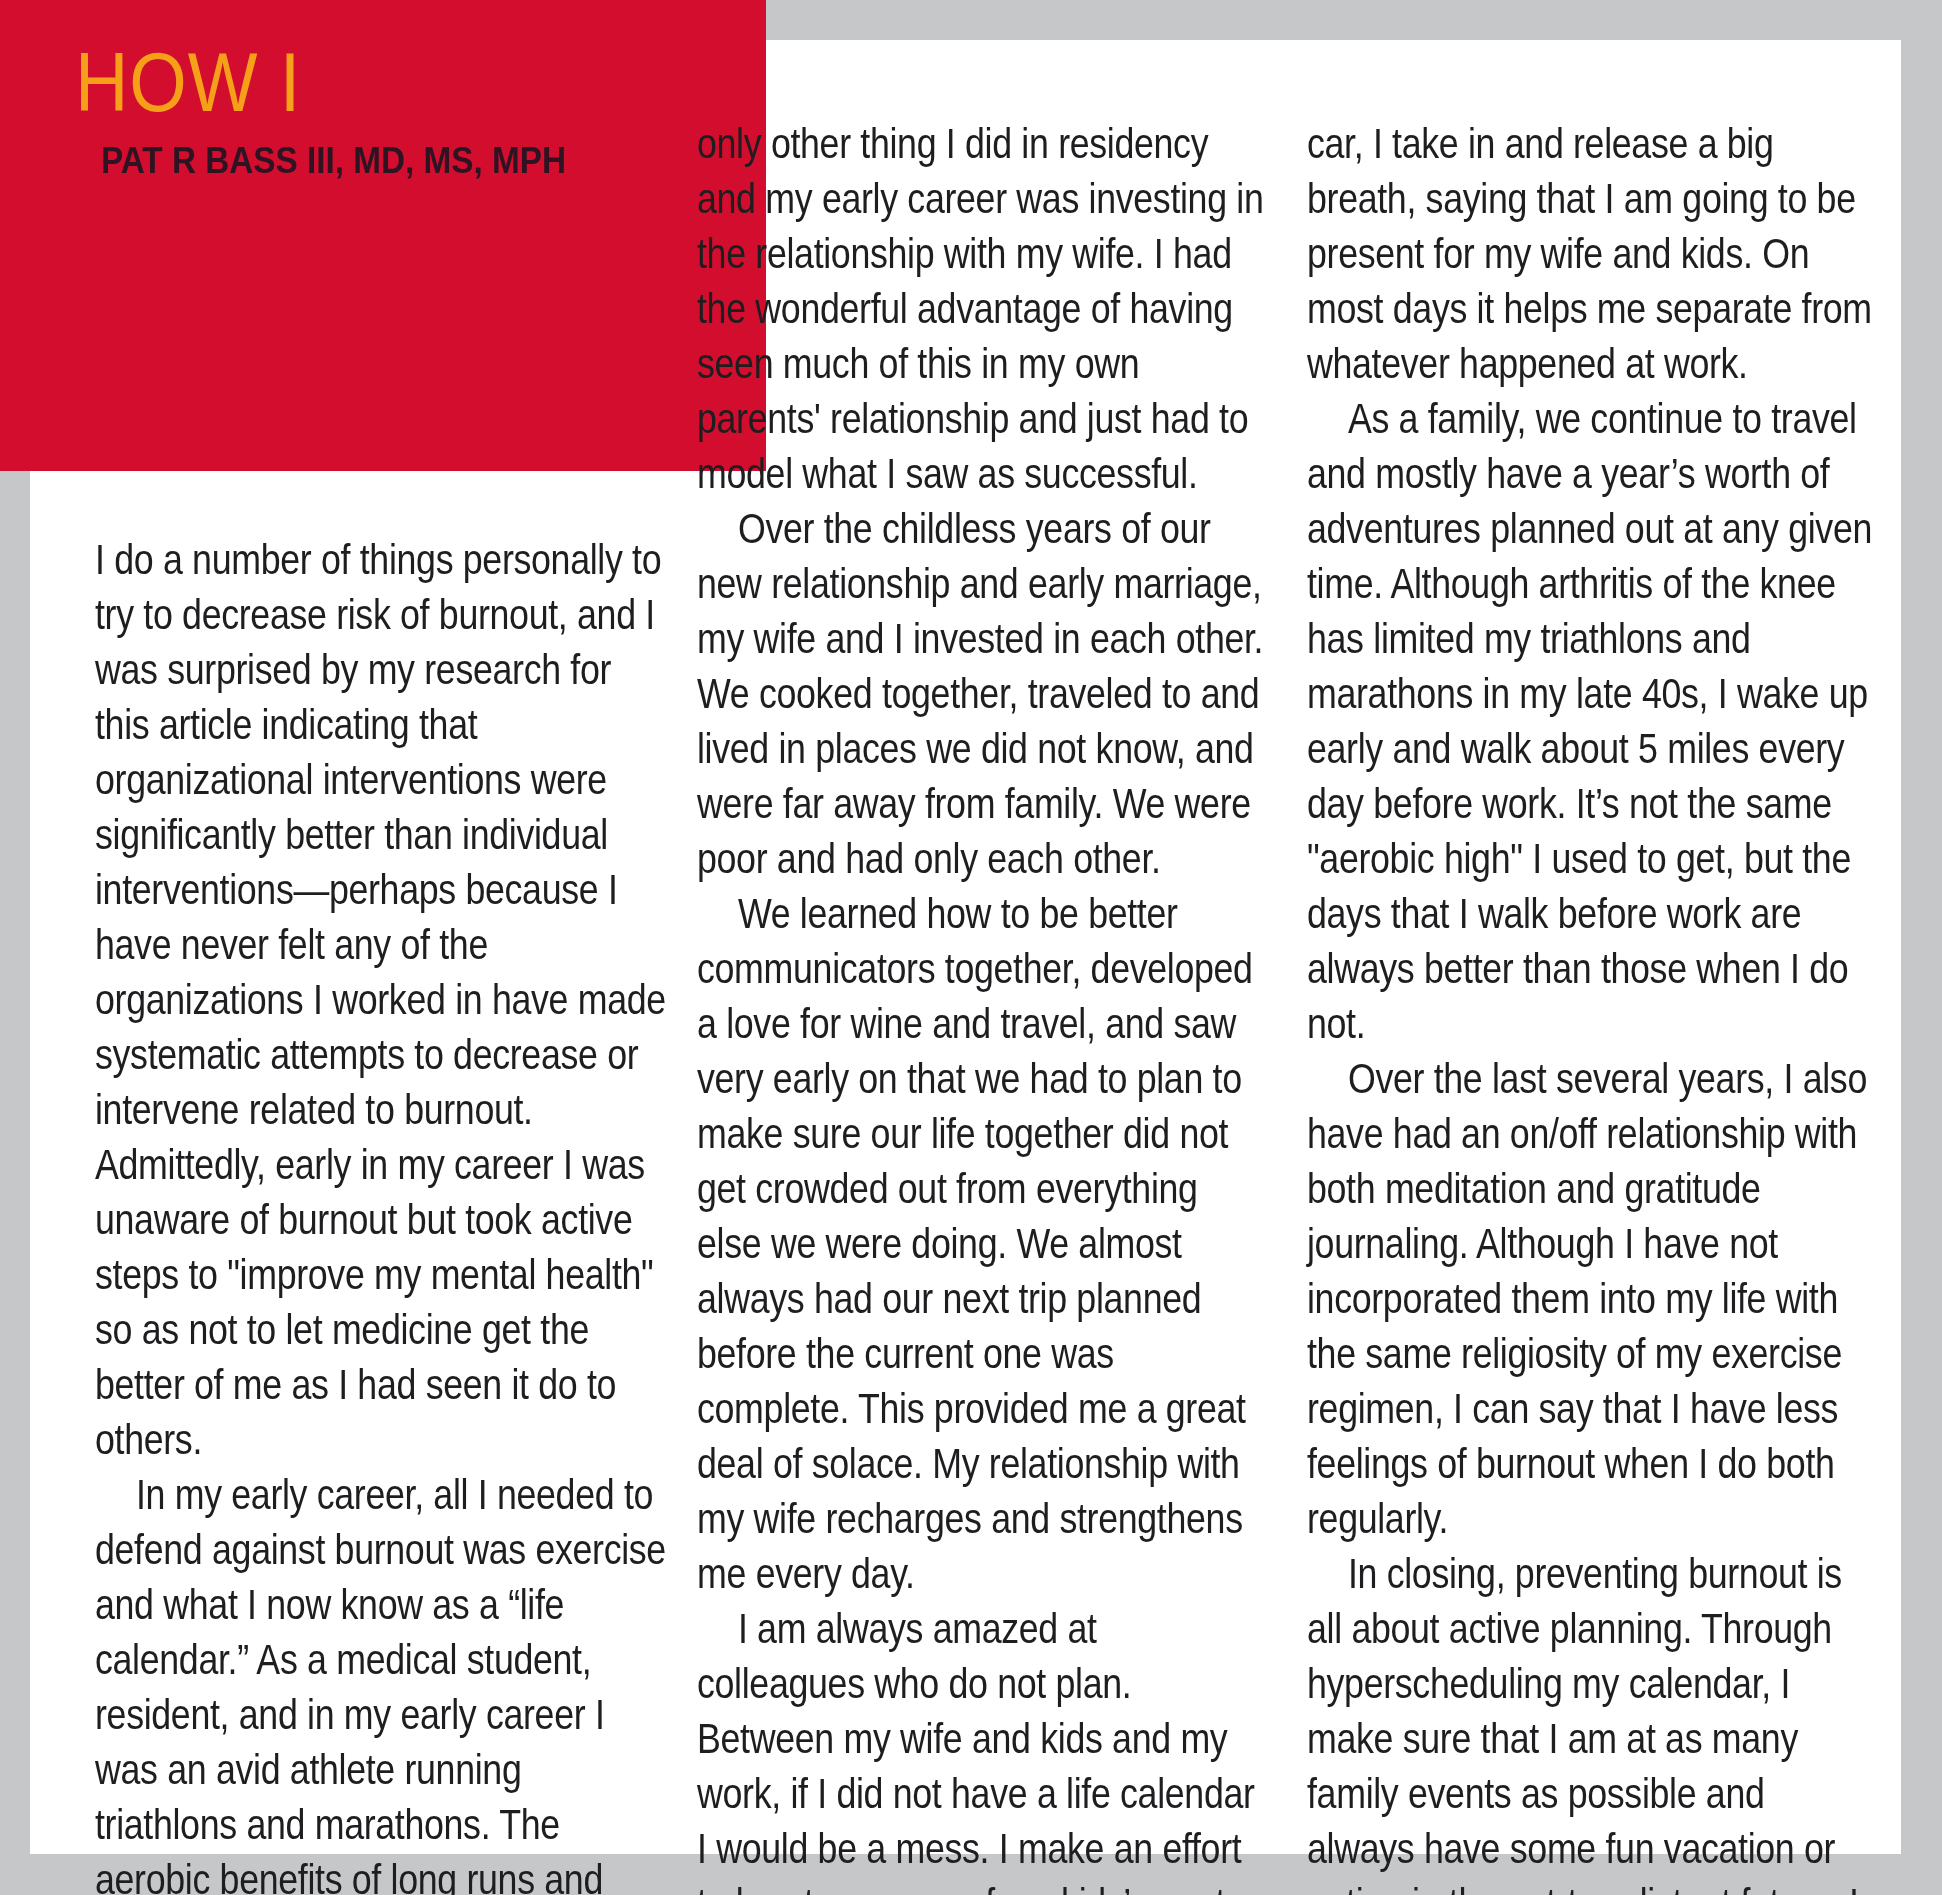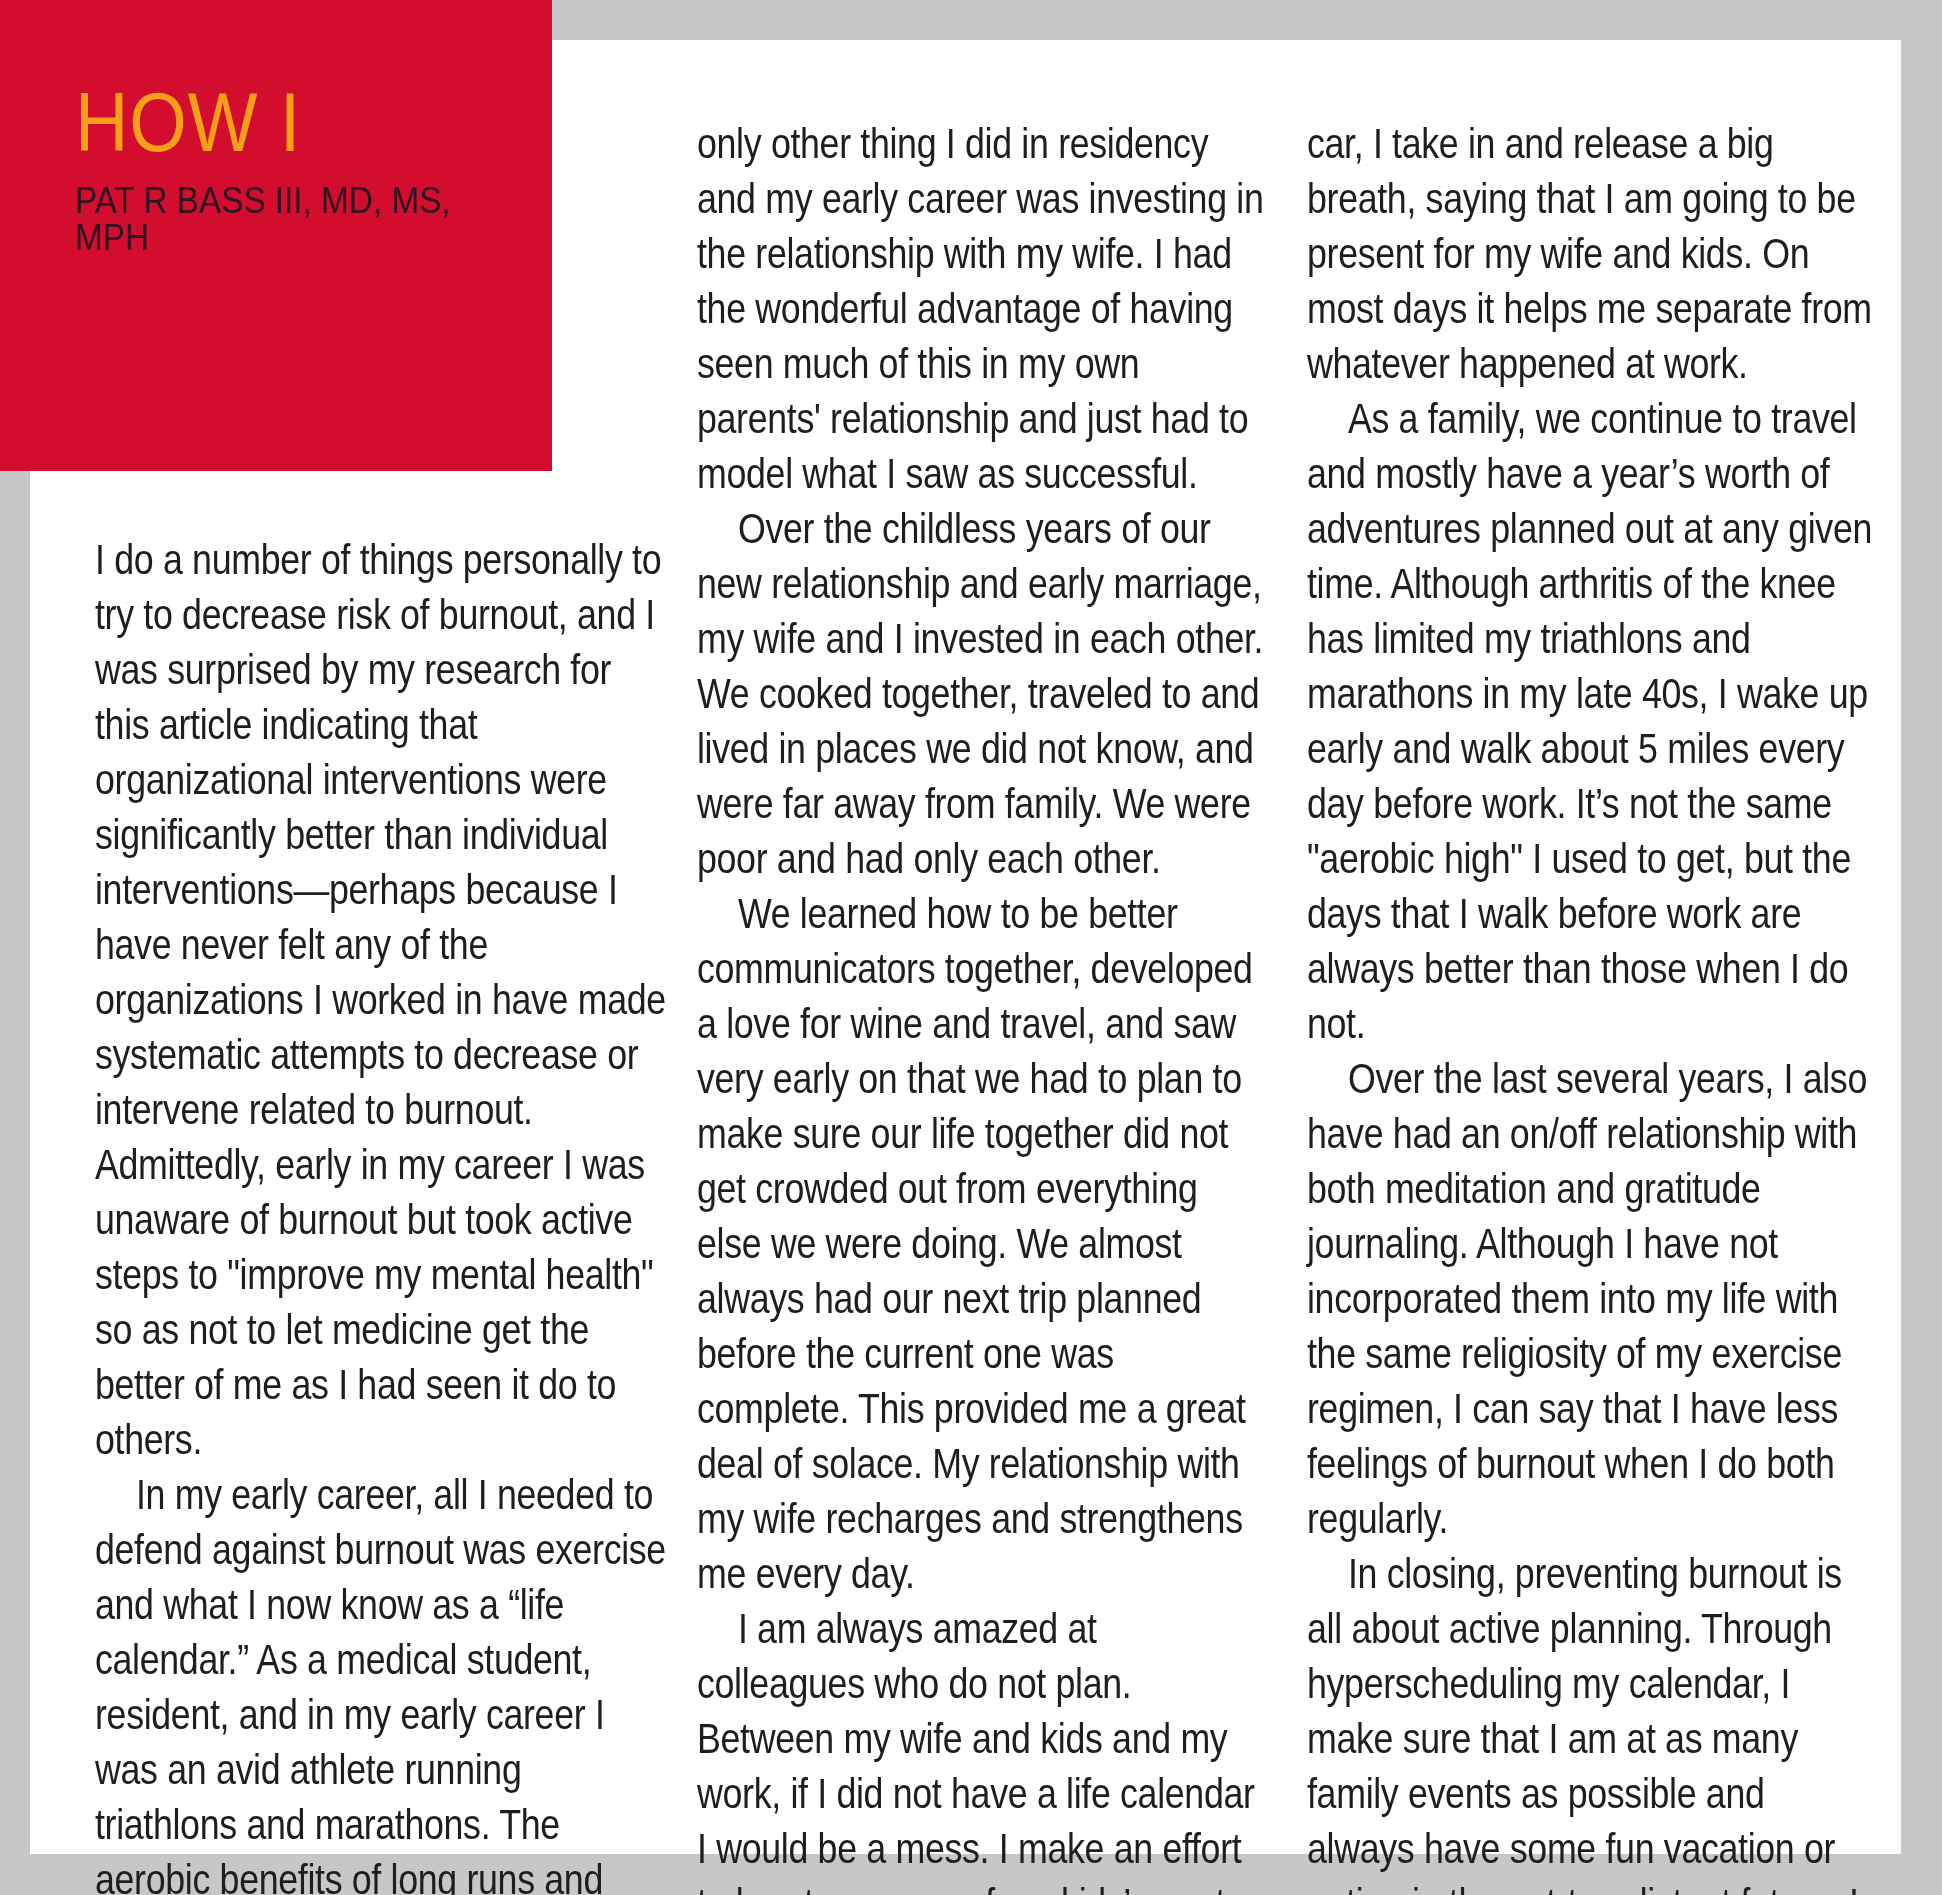--- a/index.html
+++ b/index.html
@@ -7,41 +7,41 @@
     width:1942px;height:1895px;position:relative;overflow:hidden;
     background:#c5c7c9;
     font-family:"Liberation Sans", sans-serif;
   }
   .page{
     position:absolute;left:30px;top:40px;width:1871px;height:1814px;
     background:#ffffff;
   }
   
   .masthead{
-    position:absolute;left:-30px;top:-40px;width:552px;height:471px;
+    position:absolute;left:-30px;top:-40px;width:766px;height:471px;
     background:#d30d2e;
     box-sizing:border-box;
-    padding:80px 0 0 75px;
+    padding:40px 0 0 75px;
   }
   .kicker{
     font-size:84px;line-height:1;font-weight:400;letter-spacing:1px;
     color:#f6a01a;
   }
   .kicker .cond, .title .cond, .byline .cond{
     display:inline-block;transform-origin:0 50%;
   }
   .kicker .cond{transform:scaleX(0.88);}
   .title{
     margin:10px 0 0 0;
     font-size:105px;line-height:100px;font-weight:700;color:#ffffff;
   }
   .title .cond{transform:scaleX(0.82);}
   .byline{
     margin-top:18px;
-    font-size:37px;line-height:1;font-weight:400;color:#2e1422;
+    font-size:37px;line-height:1;font-weight:700;color:#2e1422;margin-left:26px;
   }
   .byline .cond{transform:scaleX(0.90);}
 
   .column{position:absolute;}
   .col-1{left:65px;top:492px;width:569px;}
   .col-2{left:667px;top:76px;width:575px;}
   .col-3{left:1277px;top:76px;width:579px;}
   .colinner{
     width:673px;
     transform:scaleX(0.852);transform-origin:0 0;

